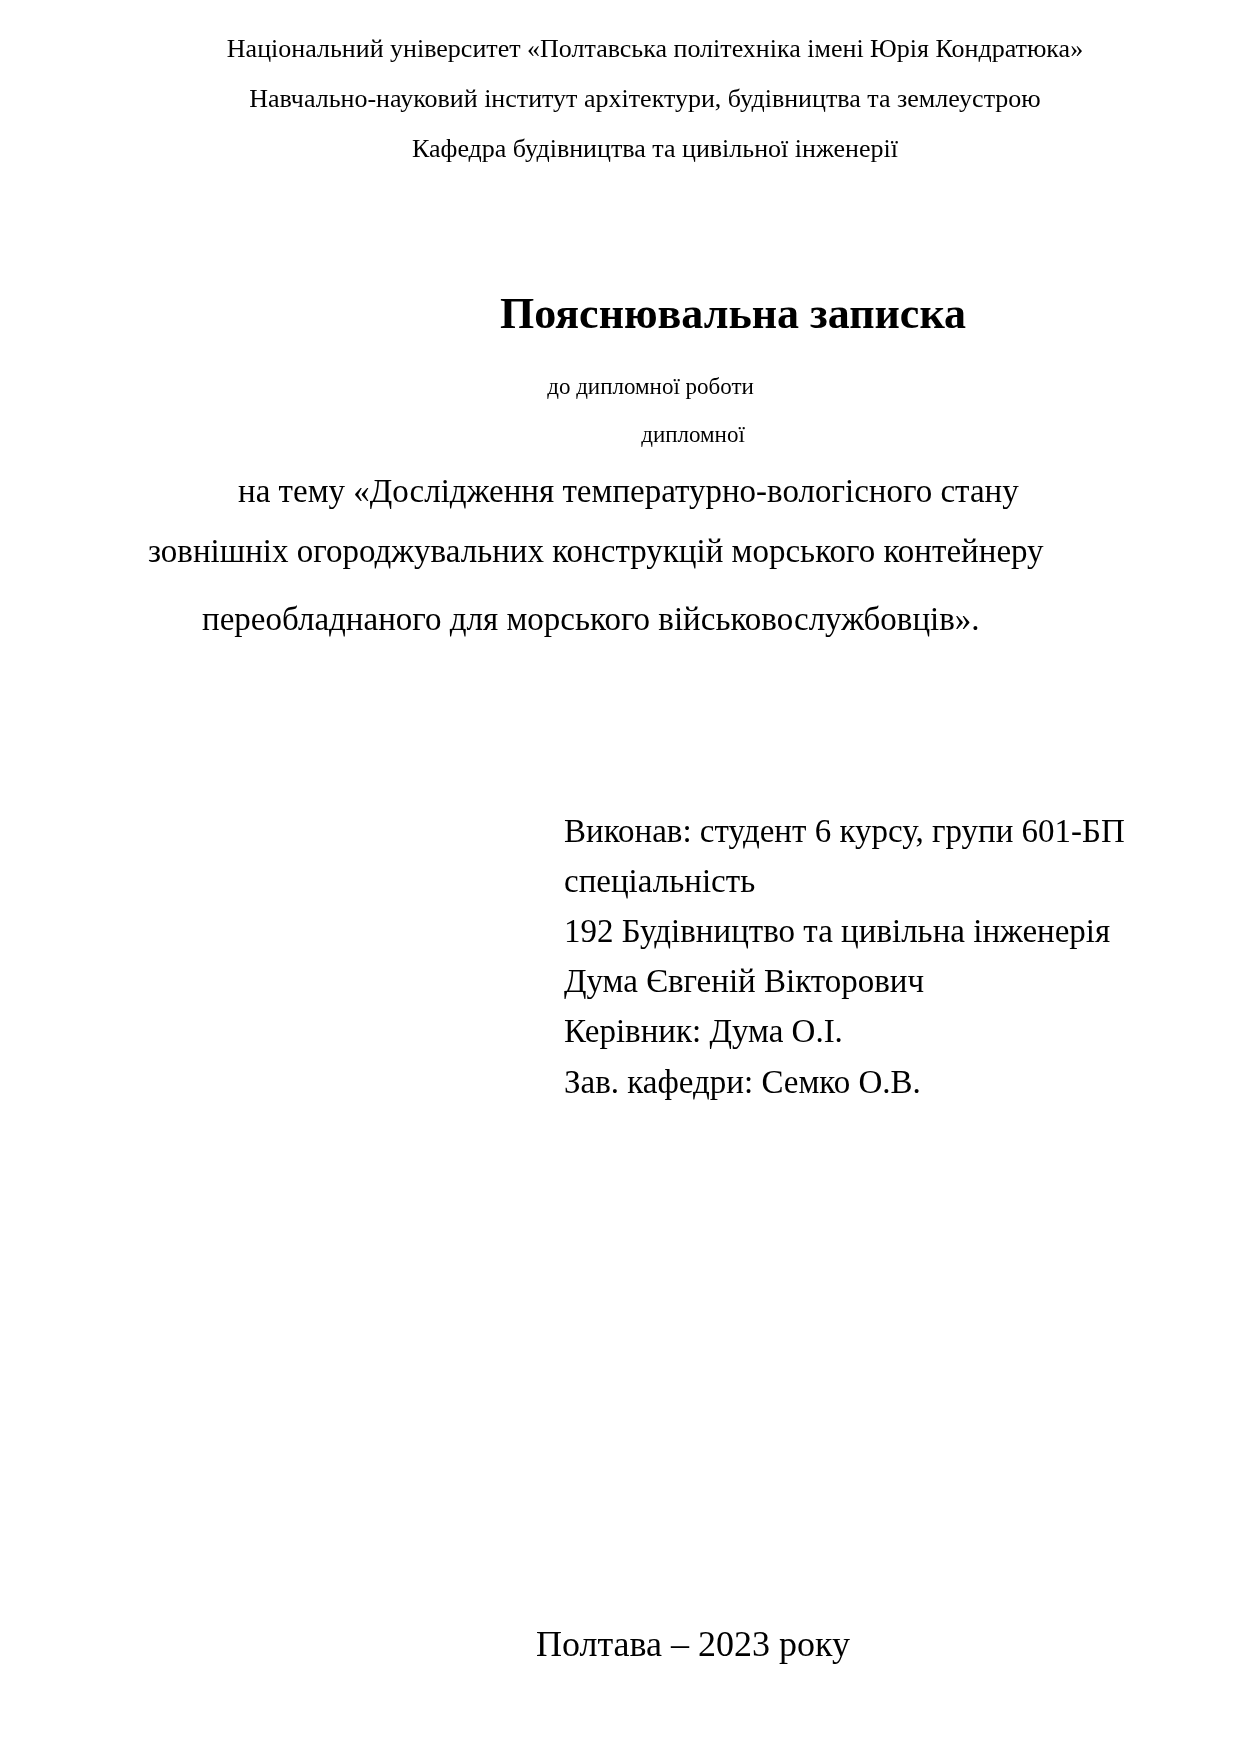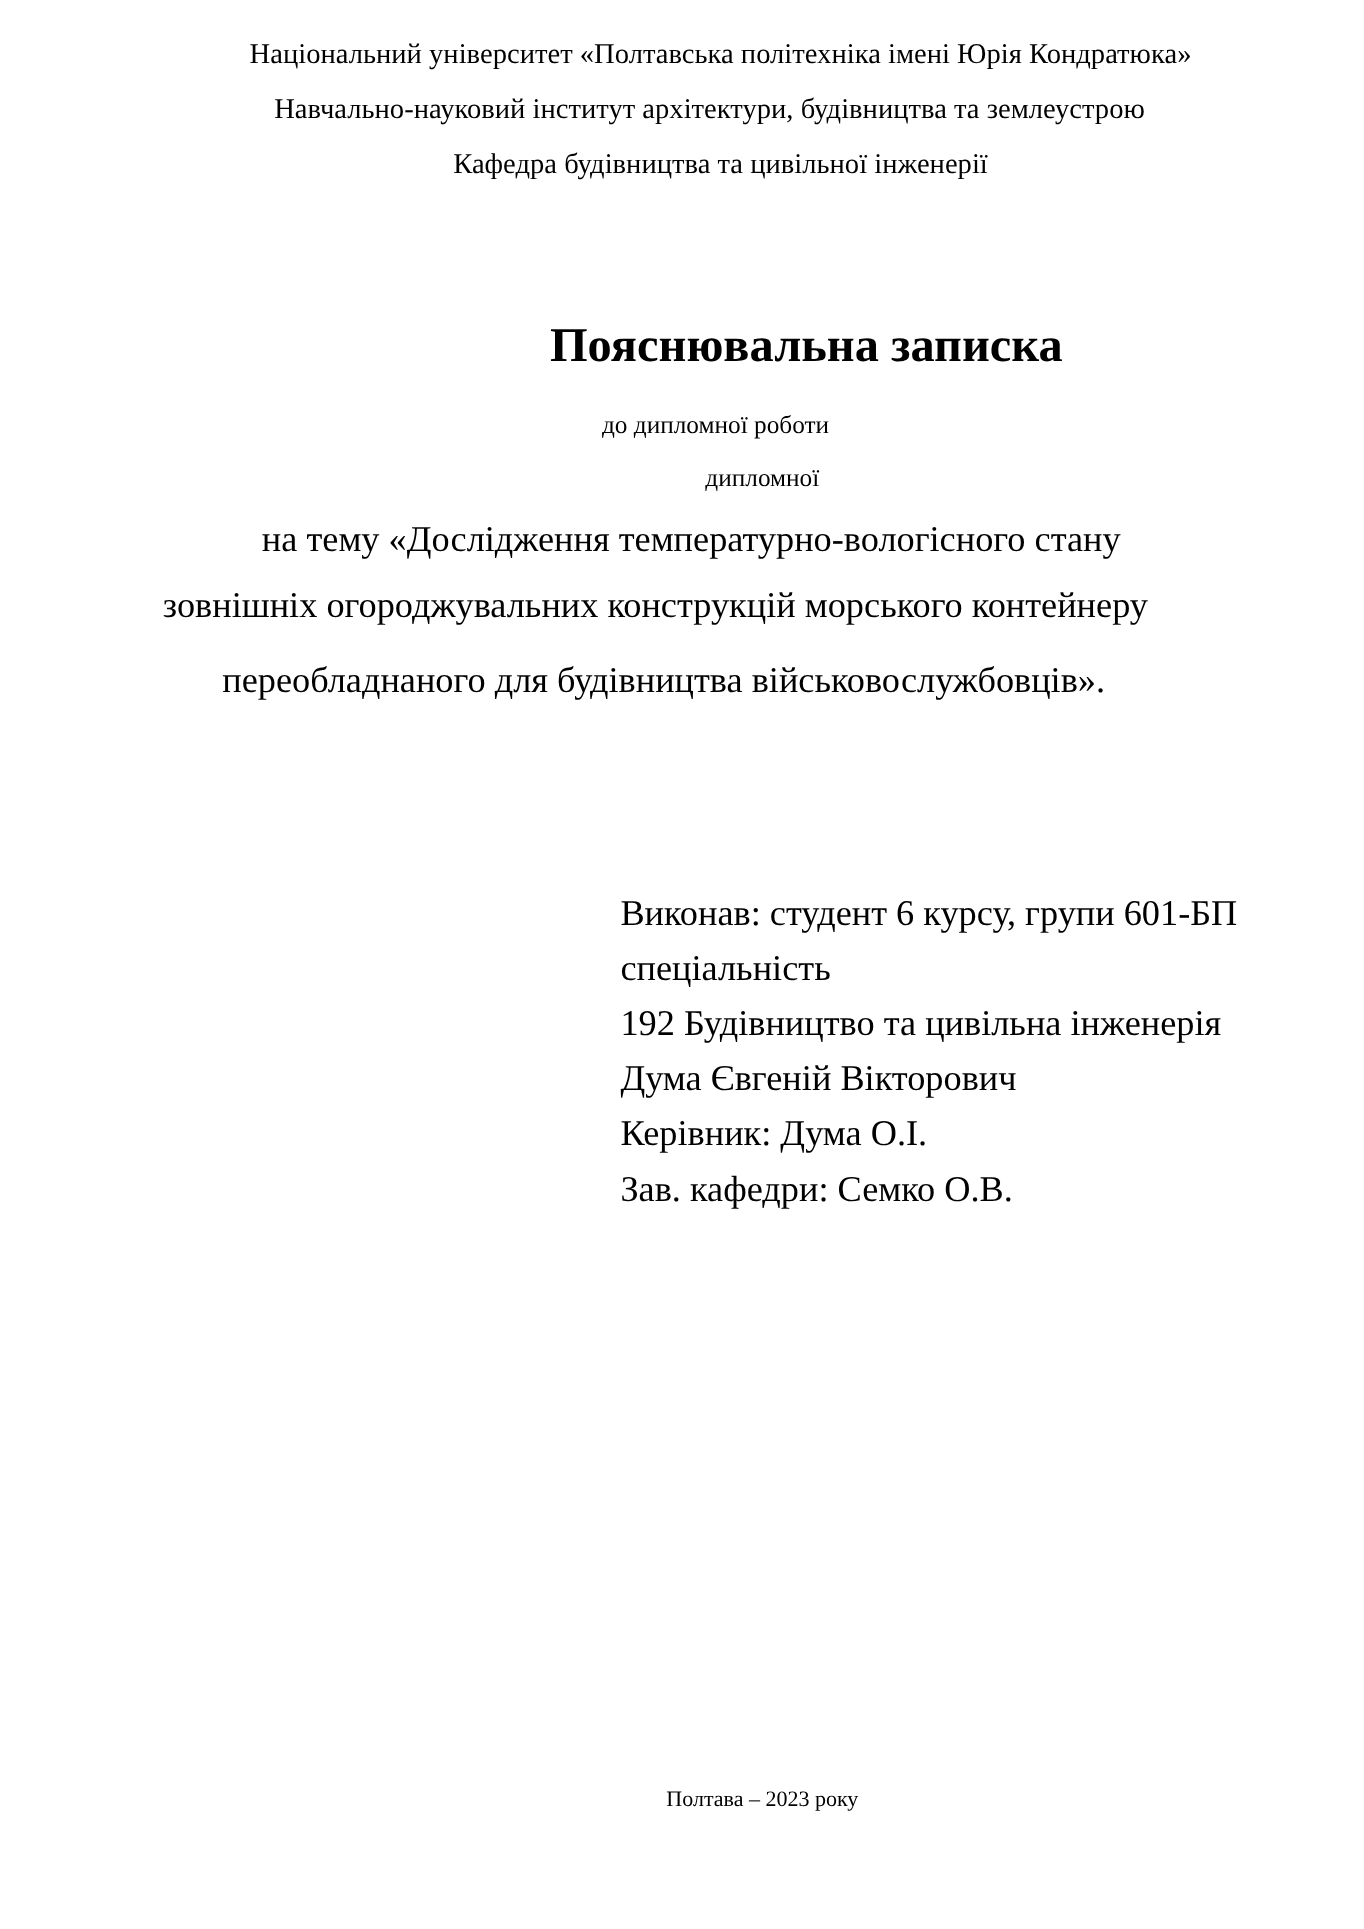--- a/index.html
+++ b/index.html
@@ -36,39 +36,39 @@
       font-size: 23px;
     }
     .topic {
       font-size: 33px;
     }
     .info {
       font-size: 33px;
       left: 564px;
     }
     .footer {
-      font-size: 20px;
+      font-size: 36px;
     }
   </style>
 </head>
 <body>
 
 <div>
 
   <div class="line center hdr" style="top:36px; padding-left:70px; box-sizing:border-box;">Національний університет «Полтавська політехніка імені Юрія Кондратюка»</div>
   <div class="line center hdr" style="top:86px; padding-left:50px; box-sizing:border-box;">Навчально-науковий інститут архітектури, будівництва та землеустрою</div>
   <div class="line center hdr" style="top:136px; padding-left:70px; box-sizing:border-box;">Кафедра будівництва та цивільної інженерії</div>
 
   <div class="line center title" style="top:292px; padding-left:146px; box-sizing:border-box;margin-left:40px;">Пояснювальна записка</div>
   <div class="line center sub" style="top:375px; padding-left:61px; box-sizing:border-box;">до дипломної роботи</div>
   <div class="line center sub" style="top:423px; padding-left:146px; box-sizing:border-box;">дипломної</div>
 
   <div class="line topic" style="top:475px; left:238px;">на   тему  «Дослідження температурно-вологісного стану</div>
   <div class="line topic" style="top:535px; left:148px;">зовнішніх огороджувальних конструкцій морського контейнеру</div>
-  <div class="line topic" style="top:603px; left:202px;">переобладнаного для будівництва військовослужбовців».</div>
+  <div class="line topic" style="top:603px; left:202px;">переобладнаного для морського військовослужбовців».</div>
 
   <div class="line info" style="top:815px;">Виконав: студент 6 курсу, групи 601-БП</div>
   <div class="line info" style="top:865px;">спеціальність</div>
   <div class="line info" style="top:915px;">192 Будівництво та цивільна інженерія</div>
   <div class="line info" style="top:965px;">Дума Євгеній Вікторович</div>
   <div class="line info" style="top:1015px;">Керівник: Дума О.І.</div>
   <div class="line info" style="top:1066px;">Зав. кафедри: Семко О.В.</div>
 
   <div class="line center footer" style="top:1626px; padding-left:146px; box-sizing:border-box;">Полтава – 2023 року</div>
 

